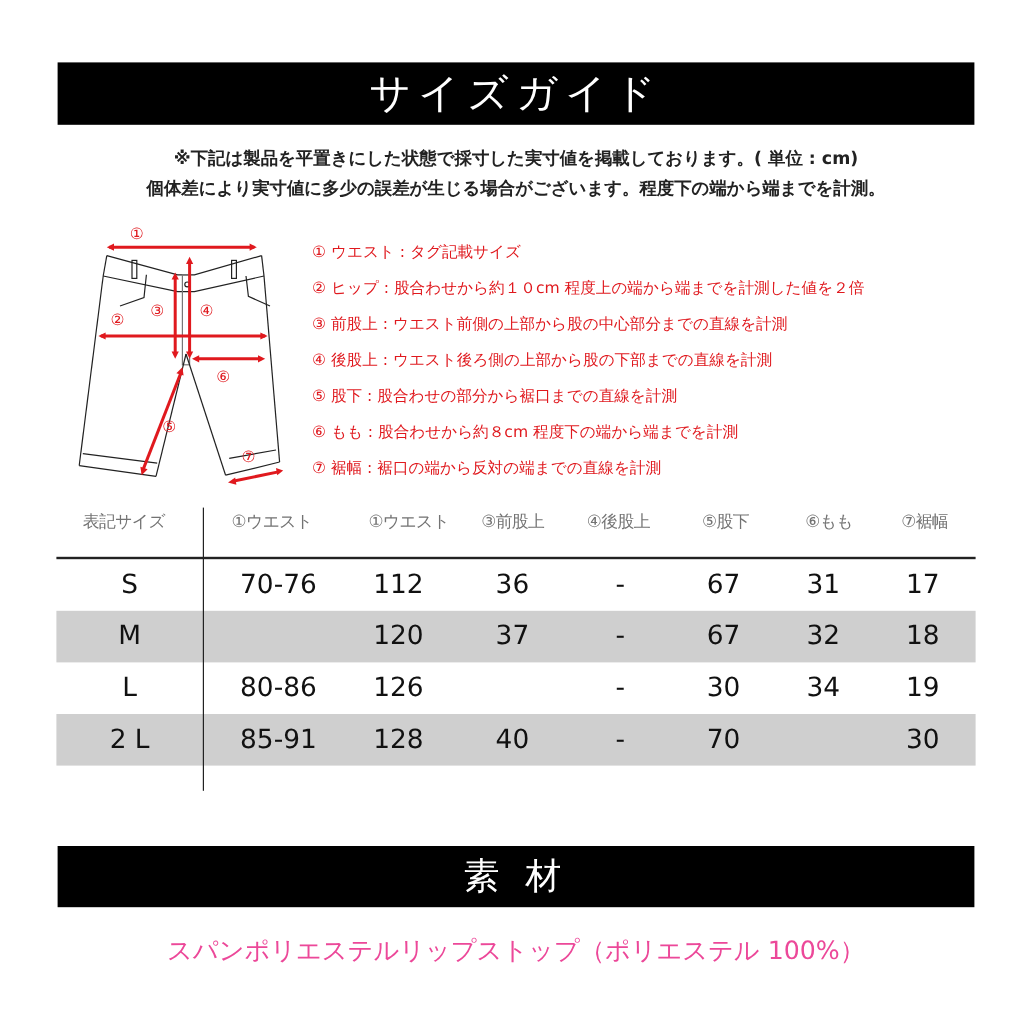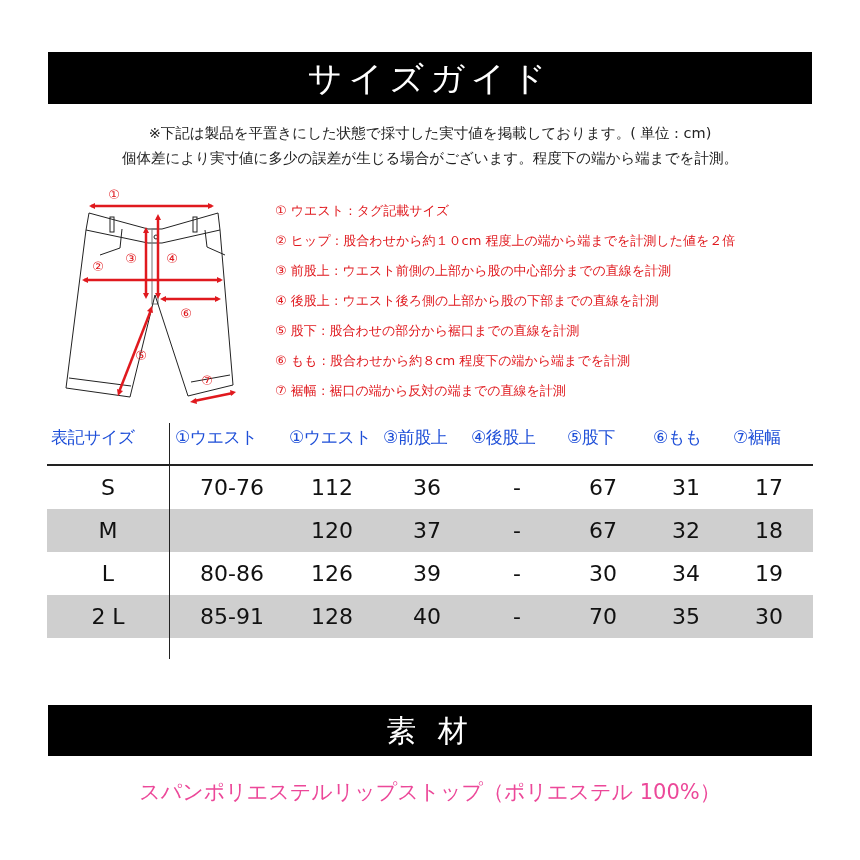--- a/index.html
+++ b/index.html
@@ -12,32 +12,33 @@
       position: absolute; left: 48px; width: 764px; background: #000000;
       color: #ffffff; text-align: center; font-weight: normal;
     }
     .banner-size { top: 52px; height: 52px; line-height: 52px; font-size: 34px; letter-spacing: 6px; }
     .banner-material { top: 705px; height: 51px; line-height: 51px; font-size: 30px; letter-spacing: 6px; }
 
     .notes {
       position: absolute; left: 0; width: 860px; top: 121px; text-align: center;
       font-size: 14.5px; line-height: 25px; color: #222222;
     }
-    .notes div { white-space: nowrap; }
+    .notes div { white-space: nowrap; font-weight: bold; }
 
     .diagram { position: absolute; left: 60px; top: 185px; width: 190px; height: 220px; }
 
-    .legend { position: absolute; left: 260px; top: 200px; color: #e0191e; font-size: 13px; margin-left: 15px; }
+    .legend { position: absolute; left: 260px; top: 200px; color: #e0191e; font-size: 13px; }
     .legend-item { height: 30px; line-height: 22px; white-space: nowrap; }
 
     .size-table { position: absolute; left: 47px; top: 420px; width: 766px; }
     .thead { position: relative; height: 44px; border-bottom: 2px solid #222; }
     .th {
-      position: absolute; top: 6px; font-size: 17px; white-space: nowrap; color: #1d4ed8;
+      position: absolute; top: 6px; font-size: 14px; white-space: nowrap; color: #737373;
       letter-spacing: -0.5px;
+      margin-left: 18px;
     }
     .row { position: relative; height: 43px; }
     .row.shaded { background: #cfcfcf; }
     .cell {
       position: absolute; top: 0; height: 43px; line-height: 43px; font-size: 22px;
       text-align: center; color: #111;
     }
     .vline { position: absolute; left: 169px; top: 423px; width: 1px; height: 236px; background: #222; }
 
     .material-text {
@@ -165,34 +166,32 @@
     <span class="cell" style="left:345px;width:70px">37</span>
     <span class="cell" style="left:435px;width:70px">-</span>
     <span class="cell" style="left:521px;width:70px">67</span>
     <span class="cell" style="left:604px;width:70px">32</span>
     <span class="cell" style="left:687px;width:70px">18</span>
   </div>
   <div class="row">
     <span class="cell" style="left:0;width:122px">L</span>
     <span class="cell" style="left:140px;width:90px">80-86</span>
     <span class="cell" style="left:250px;width:70px">126</span>
-    <span class="cell" style="left:345px;width:70px">39</span>
     <span class="cell" style="left:435px;width:70px">-</span>
     <span class="cell" style="left:521px;width:70px">30</span>
     <span class="cell" style="left:604px;width:70px">34</span>
     <span class="cell" style="left:687px;width:70px">19</span>
   </div>
   <div class="row shaded">
     <span class="cell" style="left:0;width:122px">2 L</span>
     <span class="cell" style="left:140px;width:90px">85-91</span>
     <span class="cell" style="left:250px;width:70px">128</span>
     <span class="cell" style="left:345px;width:70px">40</span>
     <span class="cell" style="left:435px;width:70px">-</span>
     <span class="cell" style="left:521px;width:70px">70</span>
-    <span class="cell" style="left:604px;width:70px">35</span>
     <span class="cell" style="left:687px;width:70px">30</span>
   </div>
 </div>
 <div class="vline"></div>
 
 <div class="banner banner-material">
   <span>素 材</span>
 </div>
 <div class="material-text">スパンポリエステルリップストップ（ポリエステル 100%）</div>
 

